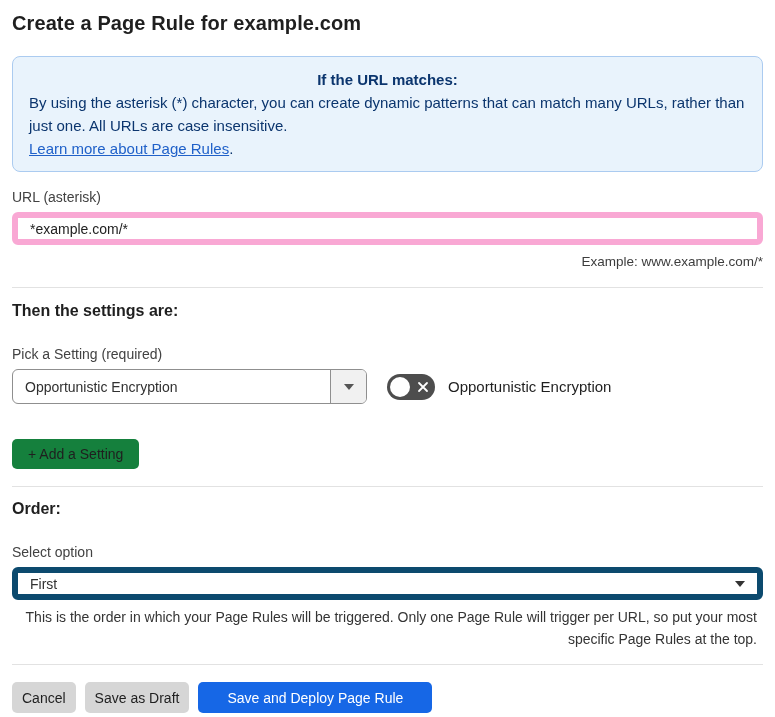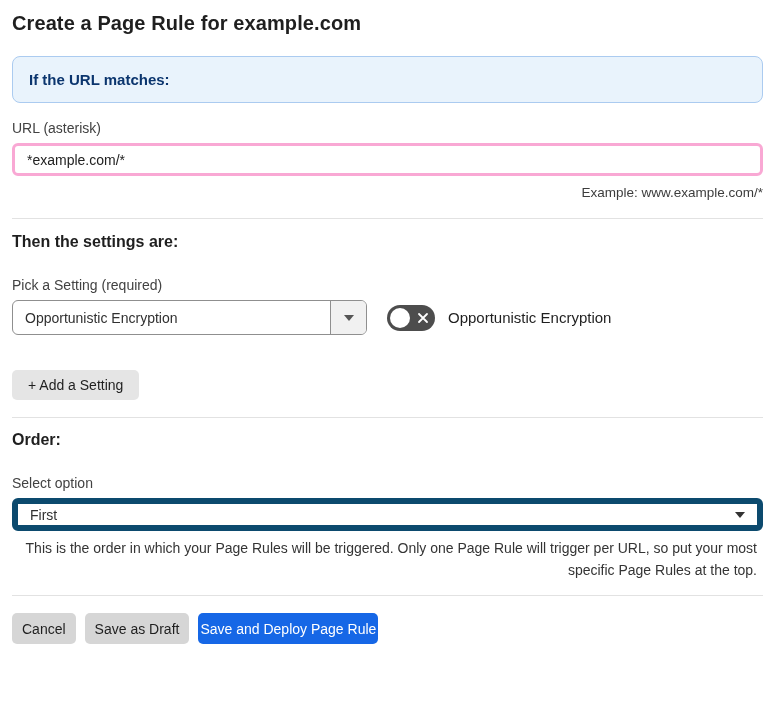--- a/index.html
+++ b/index.html
@@ -22,40 +22,40 @@
   .info-box {
     margin-top: 21px;
     background: #e9f3fc;
     border: 1px solid #abcbf0;
     border-radius: 8px;
     padding: 11px 16px 11px 16px;
     color: #0b356e;
     font-size: 15px;
     line-height: 23px;
   }
-  .info-heading { font-weight: 700; }
+  .info-heading { font-weight: 700; text-align: center; }
   .info-link {
     color: #2061c9;
     text-decoration: underline;
     cursor: pointer;
   }
   .info-link-suffix { color: #0b356e; }
 
   .field-label {
     margin-top: 17px;
     font-size: 14px;
     color: #424242;
   }
   .text-input {
     display: block;
     margin-top: 7px;
     width: 100%;
     box-sizing: border-box;
     height: 33px;
-    border: 3px solid #f9a8d4;
+    border: 6px solid #f9a8d4;
     border-radius: 6px;
     padding: 0 12px;
     font-size: 14px;
     font-family: "Liberation Sans", "DejaVu Sans", sans-serif;
     color: #222;
     background: #fff;
     outline: none;
   }
   .hint {
     margin-top: 6px;
@@ -146,21 +146,21 @@
   }
   .toggle-label {
     margin-left: 13px;
     font-size: 15px;
     color: #1f1f1f;
   }
 
   .add-btn {
     display: inline-block;
     margin-top: 35px;
-    background: #e5e5e5;
+    background: #15803d;
     border: none;
     border-radius: 5px;
     height: 30px;
     padding: 0 16px;
     font-size: 14px;
     font-family: "Liberation Sans", "DejaVu Sans", sans-serif;
     color: #1f1f1f;
     cursor: pointer;
   }
   .divider-after-add { margin-top: 17px; }
@@ -205,31 +205,33 @@
   .btn {
     border: none;
     border-radius: 5px;
     height: 31px;
     font-size: 14px;
     font-family: "Liberation Sans", "DejaVu Sans", sans-serif;
     cursor: pointer;
     white-space: nowrap;
   }
   .btn-gray { background: #d6d6d6; color: #1f1f1f; padding: 0 10px; }
-  .btn-primary { background: #1667e6; color: #ffffff; padding: 0 2px; }
+  .btn-primary { background: #1667e6; color: #ffffff; padding: 0 29px; }
 </style>
 </head>
 <body>
 
 <div class="container">
 
   <h1 class="page-title">Create a Page Rule for example.com</h1>
 
   <div class="info-box">
     <div class="info-heading">If the URL matches:</div>
+    <div class="info-body">By using the asterisk (*) character, you can create dynamic patterns that can match many URLs, rather than just one. All URLs are case insensitive.</div>
+    <div><a class="info-link">Learn more about Page Rules</a><span class="info-link-suffix">.</span></div>
   </div>
 
   <div class="field-label">URL (asterisk)</div>
   <input class="text-input" type="text" value="*example.com/*" style="">
   <div class="hint">Example: www.example.com/*</div>
 
   <hr class="divider">
 
   <h2 class="section-heading">Then the settings are:</h2>
 

